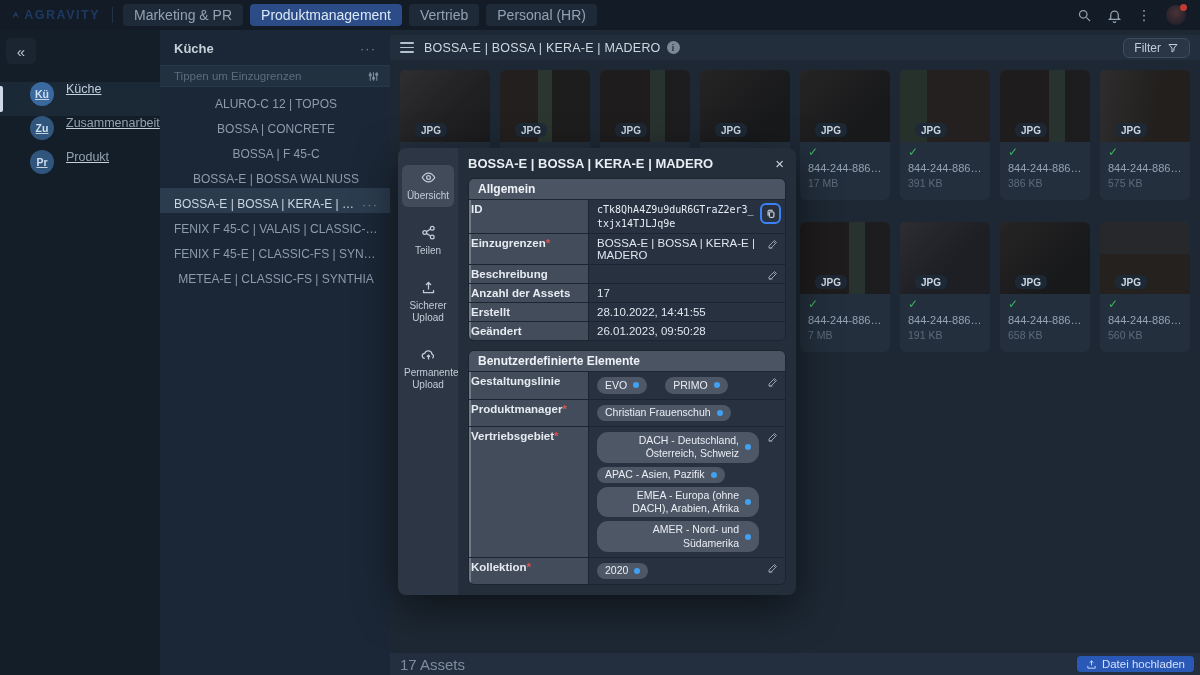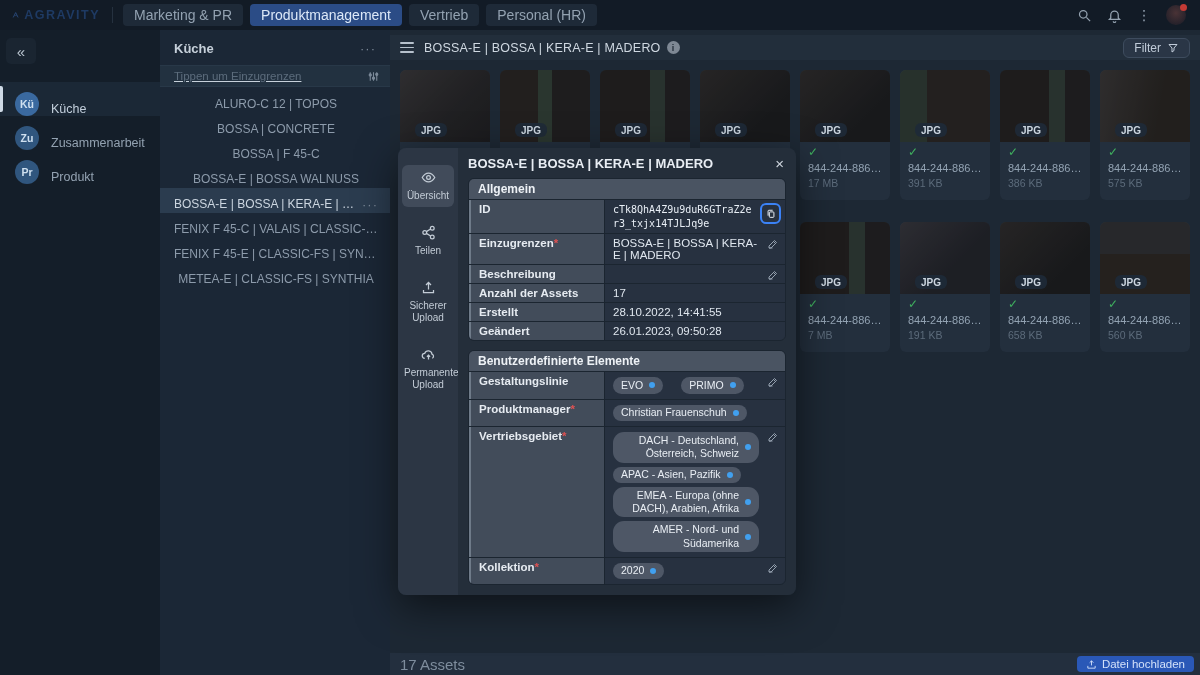--- a/index.html
+++ b/index.html
@@ -18,34 +18,34 @@
   .top-actions { margin-left:auto; display:flex; align-items:center; gap:15px; padding-right:14px; color:#94a2b0; }
   .top-actions svg { width:15px; height:15px; display:block; }
   .kebab { font-size:14px; line-height:1; color:#94a2b0; }
   .avatar { width:20px; height:20px; border-radius:50%; background:radial-gradient(circle at 50% 40%, #4a3336, #27222b 70%); position:relative; }
   .avatar .badge-dot { position:absolute; top:-1px; right:-1px; width:7px; height:7px; border-radius:50%; background:#c33a35; }
 
   
   .nav-sidebar { position:absolute; top:30px; left:0; width:160px; bottom:0; background:#141e29; z-index:2; }
   .collapse-btn { margin:8px 0 0 6px; width:30px; height:26px; display:flex; align-items:center; justify-content:center; color:#b9c4cf; font-size:15px; border-radius:5px; background:#1a2531; }
   .nav-list { margin-top:18px; }
-  .nav-item { height:34px; display:flex; align-items:flex-end; gap:12px; padding-left:15px; position:relative; }
+  .nav-item { height:34px; display:flex; align-items:flex-start; gap:12px; padding-left:30px; position:relative;text-decoration:underline; }
   .nav-item.active { background:#1b2836; }
   .nav-item.active::before { content:""; position:absolute; left:0; top:4px; bottom:4px; width:3px; background:#cfdae6; border-radius:0 2px 2px 0; }
   .nav-avatar { width:24px; height:24px; border-radius:50%; background:#30567e; color:#cfe0f0; font-size:10.5px; font-weight:bold; display:flex; align-items:center; justify-content:center; }
   .nav-item.active .nav-avatar { background:#3a699f; }
   .nav-label { font-size:12.5px; color:#93a2b1; }
   .nav-item.active .nav-label { color:#c2cedb; }
 
   
   .col-sidebar { position:absolute; top:30px; left:160px; width:230px; bottom:0; background:#1b2736; z-index:2; }
   .col-head { display:flex; align-items:center; justify-content:space-between; padding:11px 14px 9px 14px; }
   .col-title { font-size:13px; font-weight:bold; color:#c6d0da; }
   .dots { color:#7b8897; font-size:13px; letter-spacing:1px; line-height:0.4; }
-  .filter-row { height:22px; background:#223140; border-top:1px solid #283848; border-bottom:1px solid #283848; display:flex; align-items:center; padding:0 10px 0 14px; gap:10px;text-decoration:underline; }
+  .filter-row { height:22px; background:#223140; border-top:1px solid #283848; border-bottom:1px solid #283848; display:flex; align-items:center; padding:0 10px 0 14px; gap:10px; }
   .filter-row input { flex:1; background:transparent; border:none; outline:none; color:#7e8e9e; font-size:11.5px; font-family:"Liberation Sans", sans-serif; }
   .filter-row input::placeholder { color:#5c6c7c; }
   .filter-row svg { width:13px; height:13px; color:#7c8a99; flex:none; }
   .col-list { margin-top:1px; }
   .col-item { height:25px; line-height:25px; padding:8px 12px 0 14px; font-size:12px; color:#8d9bab; white-space:nowrap; overflow:hidden; text-overflow:ellipsis; display:flex; align-items:center; justify-content:center; }
   .col-item span.txt { overflow:hidden; text-overflow:ellipsis; white-space:nowrap; }
   .col-item.selected { background:#2b3c4f; color:#ccd6e0; }
 
   
   .main { position:absolute; top:30px; left:390px; width:810px; bottom:0; background:#1d2834; }
@@ -89,21 +89,21 @@
   .rail-tab svg { width:15px; height:15px; margin-bottom:2px; }
   .rail-tab.active { background:#414b5a;margin-top:9px; }
   .modal-content { flex:1; background:#242e3a; padding:8px 10px 10px 10px; }
   .modal-title-row { display:flex; align-items:flex-start; justify-content:space-between; margin-bottom:7px; }
   .modal-title { font-size:13px; font-weight:bold; color:#e8edf3; }
   .close-x { color:#cfd6de; font-size:15px; line-height:1; padding:0 2px; }
   .sec { border:1px solid #1b2530; border-radius:6px; overflow:hidden; }
   .sec + .sec { margin-top:9px; }
   .sec-head { background:#4a5462; padding:3px 9px; font-size:12px; font-weight:bold; color:#eef2f6; }
   .row { display:flex; border-top:1px solid #1b2530; }
-  .cell-l { width:136px; flex:none; background:#424c5a; border-left:2px solid rgba(150,162,176,0.55); border-right:1px solid #1b2530; padding:3px 8px; font-size:11.5px; font-weight:bold; color:#e6ebf1; }
+  .cell-l { width:120px; flex:none; background:#424c5a; border-left:2px solid rgba(150,162,176,0.55); border-right:1px solid #1b2530; padding:3px 0; font-size:11.5px; font-weight:bold; color:#e6ebf1; }
   .cell-r { flex:1; background:#273140; padding:3px 26px 3px 8px; font-size:11.5px; color:#dfe6ee; position:relative; min-height:18px; }
   .req { color:#e05252; font-weight:bold; }
   .mono { font-family:"DejaVu Sans Mono", monospace; font-size:10px; word-break:break-all; line-height:1.35; color:#e8eef5; padding-right:2px; }
   .copy-btn { position:absolute; right:4px; top:3px; width:21px; height:21px; border:2px solid #3b82f6; background:transparent; border-radius:6px; color:#e8eef5; display:flex; align-items:center; justify-content:center; }
   .copy-btn svg { width:10px; height:10px; }
   .edit-btn { position:absolute; right:6px; top:4px; color:#96a2b0; background:none; border:none; }
   .edit-btn svg { width:12px; height:12px; display:block; }
   .tagwrap { display:flex; flex-wrap:wrap; gap:18px; padding:2px 0; }
   .tagcol { display:flex; flex-direction:column; align-items:flex-start; gap:4px; padding:2px 0;text-align:right; }
   .tag { display:flex; align-items:center; gap:6px; background:#4e5766; border-radius:11px; padding:1.5px 8px; font-size:10.5px; color:#e9eef4; max-width:168px; line-height:1.3; }

